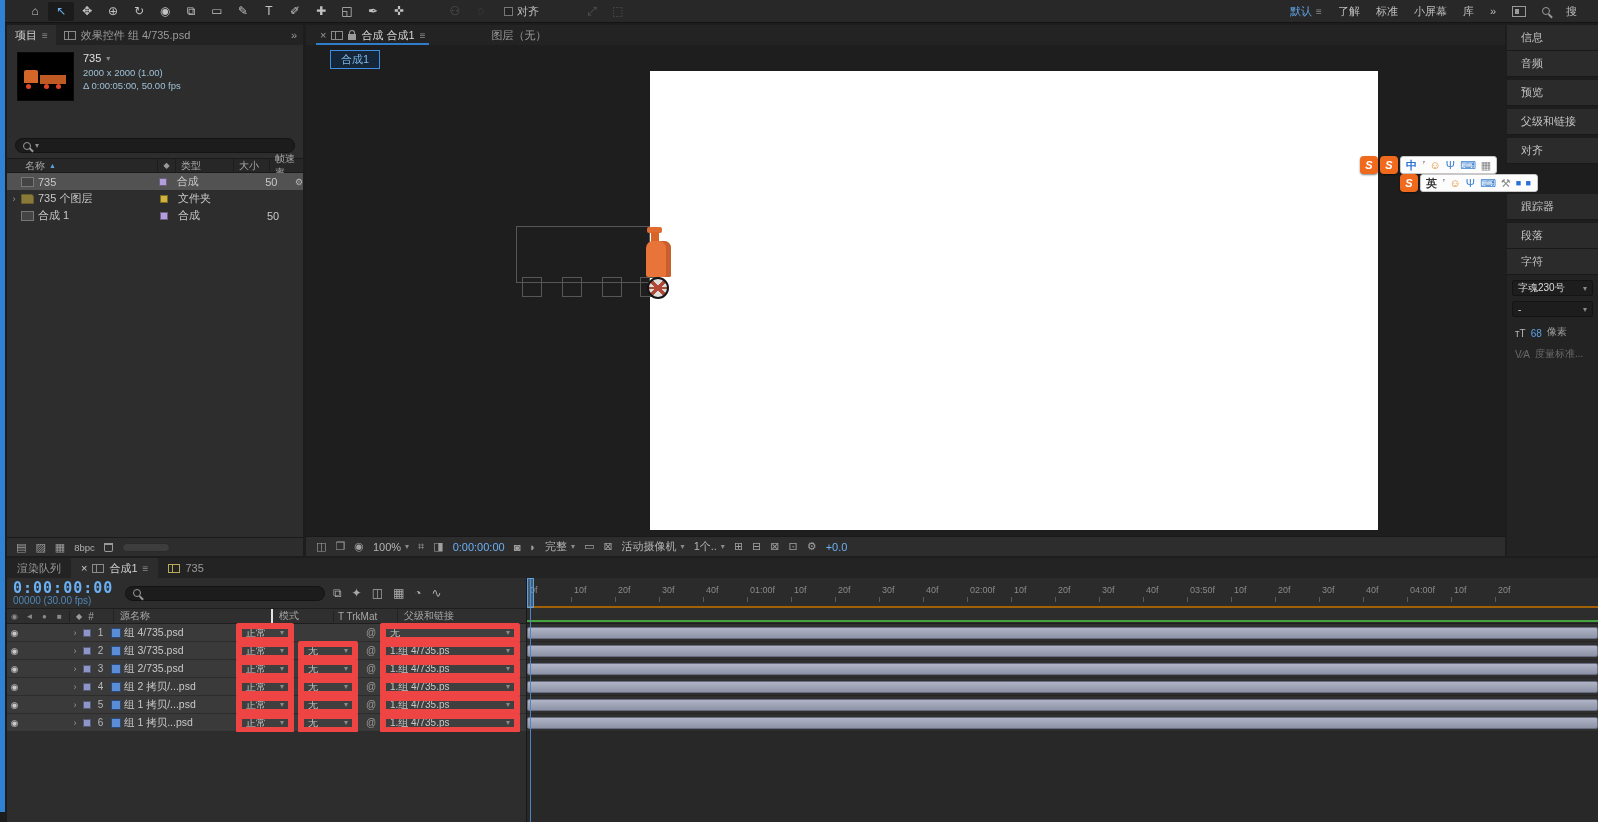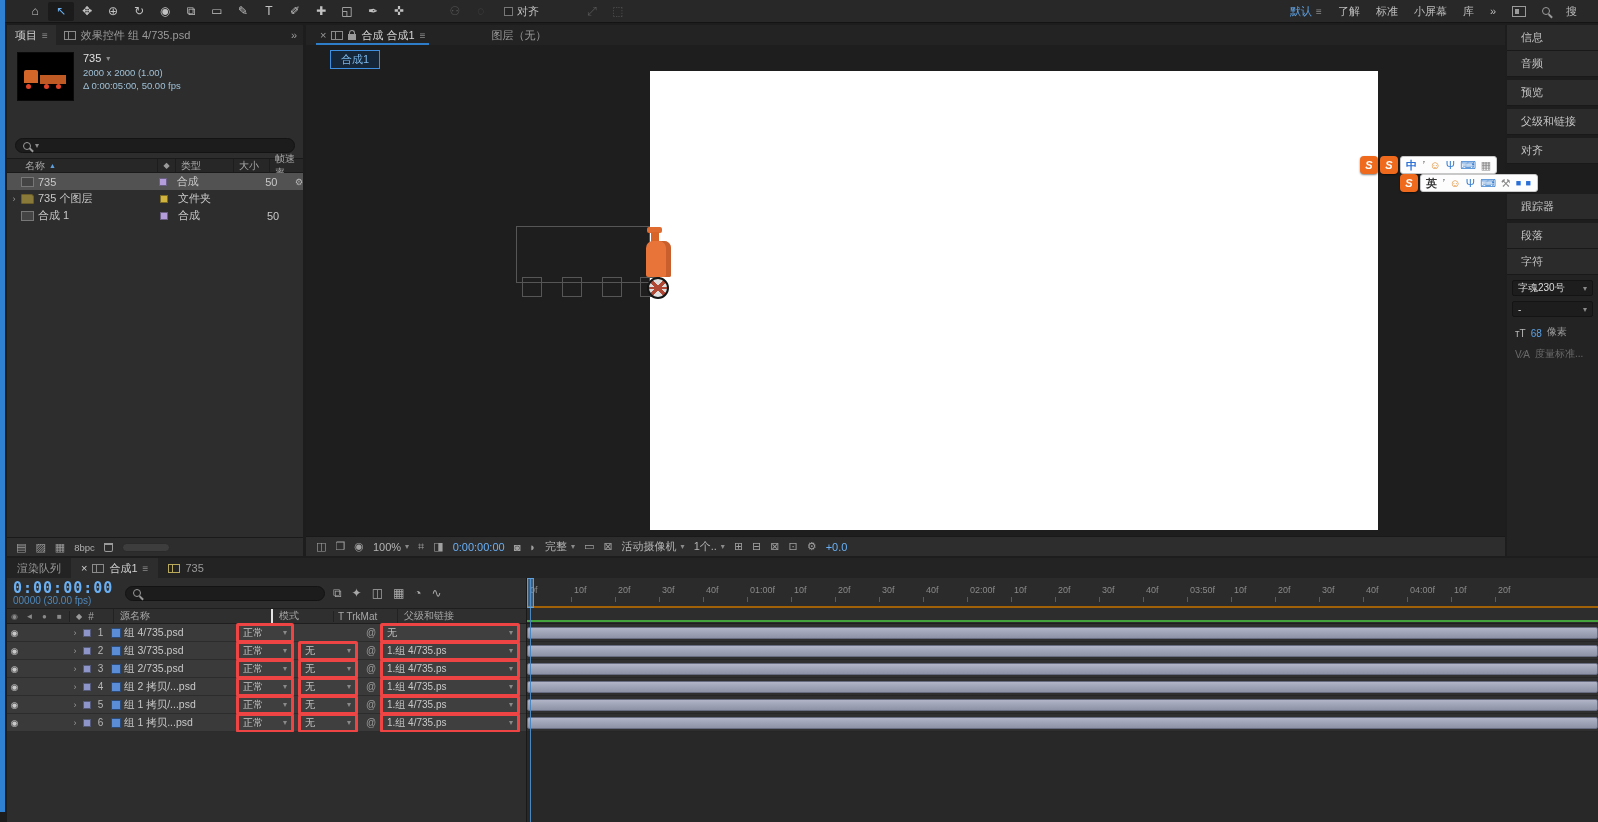--- a/index.html
+++ b/index.html
@@ -151,21 +151,21 @@
   .c-caret{width:12px;text-align:center;color:#9a9a9a;font-size:9px;flex:none}
   .c-chip{width:12px;flex:none;display:flex;justify-content:center}
   .c-num{width:15px;flex:none;color:#b8b8b8;font-size:10px;text-align:center}
   .c-ico{width:16px;flex:none;display:flex;justify-content:center}
   .psdico{width:10px;height:10px;background:#5b8dd6;border:1px solid #2a4a7a;display:inline-block}
   .c-name{width:112px;flex:none;white-space:nowrap;overflow:hidden;font-size:10.5px}
   .c-mode{width:62px;flex:none;padding-right:4px}
   .c-trk{width:64px;flex:none;padding-right:4px}
   .c-link{width:18px;flex:none;text-align:center;color:#9a9a9a;font-size:10px}
   .c-par{flex:1;padding-right:6px}
-  .dd{height:20px;background:#3f3f3f;border:3px solid #ef4444;border-radius:2px;display:flex;align-items:center;justify-content:space-between;gap:3px;padding:0 4px;font-size:10px;color:#c8c8c8;overflow:hidden;white-space:nowrap}
+  .dd{height:20px;background:#3f3f3f;border:6px solid #ef4444;border-radius:2px;display:flex;align-items:center;justify-content:space-between;gap:3px;padding:0 4px;font-size:10px;color:#c8c8c8;overflow:hidden;white-space:nowrap}
   .tleft-rest{flex:1;background:#2d2d2d}
   .tright{flex:1;position:relative;display:flex;flex-direction:column;min-width:0;background:#2d2d2d}
   .ruler{height:30px;background:#2b2b2b;border-bottom:2px solid #a16207;display:flex;align-items:flex-start;padding-top:7px;flex:none;overflow:hidden}
   .rl{width:44px;flex:none;color:#8a8a8a;font-size:9px;position:relative;padding-left:3px}
   .rl::before{content:"";position:absolute;left:0;top:12px;width:1px;height:5px;background:#5a5a5a}
   .greenstrip{height:16px;position:relative;background:#2d2d2d;border-bottom:1px solid #1e1e1e;flex:none}
   .greenline{position:absolute;left:0;right:0;bottom:1px;height:2px;background:#44a33c}
   .barrow{height:18px;position:relative;background:#2f2f2f;border-bottom:1px solid #262626;flex:none}
   .bar{position:absolute;left:0;right:0;top:3px;height:12px;background:linear-gradient(#b0b4c6,#8d92a6);border:1px solid #676c80;border-radius:2px}
   .tright-rest{flex:1;background:#282828}

